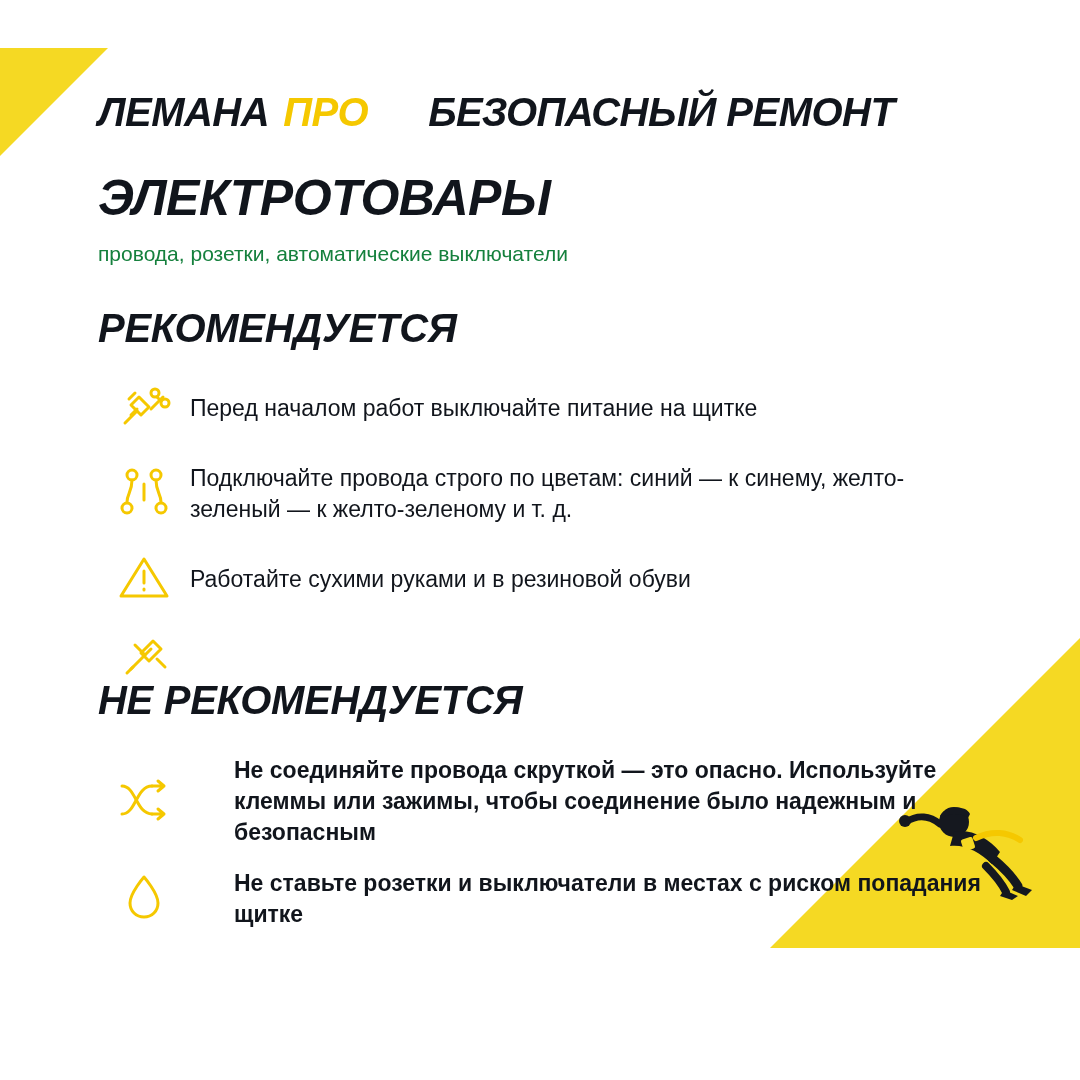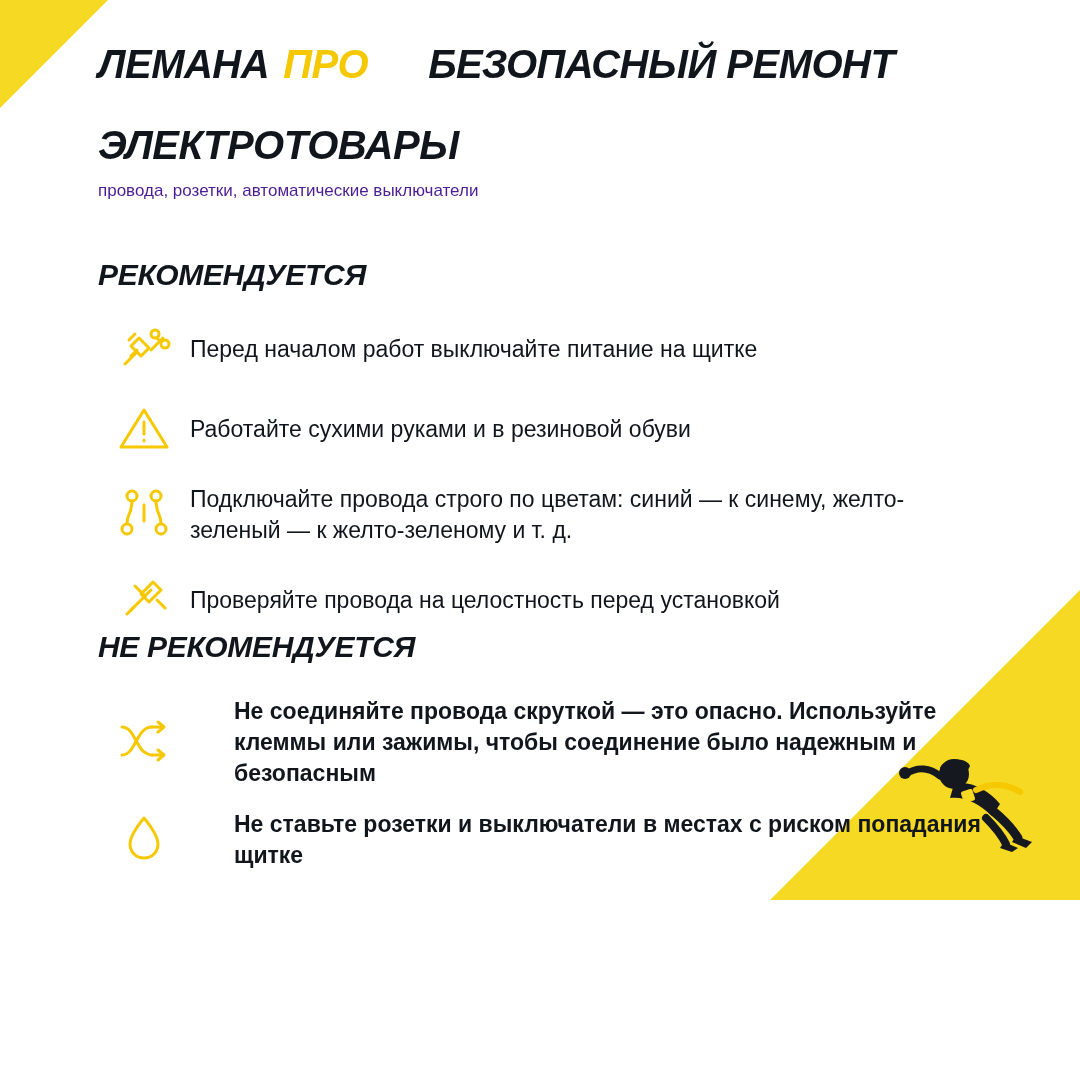--- a/index.html
+++ b/index.html
@@ -12,20 +12,21 @@
     background: #ffffff;
     font-family: "Liberation Sans", sans-serif;
     overflow: hidden;
   }
   .poster {
     position: relative;
     width: 1080px;
     height: 900px;
     background: #ffffff;
     overflow: hidden;
+    margin-top: 48px;
   }
 
   
   .corner-tl {
     position: absolute;
     top: 0;
     left: 0;
     width: 108px;
     height: 108px;
     background: #f5d923;
@@ -77,46 +78,46 @@
   }
 
   
   .title-block {
     position: absolute;
     top: 122px;
     left: 98px;
     right: 80px;
   }
   .main-title {
-    font-size: 40px;
+    font-size: 50px;
     font-weight: bold;
     font-style: italic;
     color: #11151c;
     letter-spacing: -0.5px;
     margin: 0;
     line-height: 1.15;
   }
   .subtitle {
     margin-top: 12px;
-    font-size: 17px;
-    color: #4c1d95;
+    font-size: 21px;
+    color: #15803d;
     line-height: 1.3;
   }
 
   
   .section {
     position: absolute;
     left: 98px;
     right: 70px;
   }
   .section-recommended { top: 258px; }
   .section-not-recommended { top: 630px; }
 
   .section-heading {
-    font-size: 30px;
+    font-size: 40px;
     font-weight: bold;
     font-style: italic;
     color: #11151c;
     letter-spacing: -0.3px;
     margin: 0 0 26px 0;
   }
 
   .item {
     display: flex;
     align-items: center;
@@ -193,55 +194,54 @@
           <circle cx="38" cy="10" r="4"></circle>
           <circle cx="48" cy="20" r="4"></circle>
           <path d="M40 14 L44 18"></path>
         </svg>
       </div>
       <div class="item-text">Перед началом работ выключайте питание на щитке</div>
     </div>
 
     <div class="item">
       <div class="item-icon">
-        <svg width="54" height="48" viewBox="0 0 54 48" fill="none" stroke="#f5c800" stroke-width="3" stroke-linecap="round" stroke-linejoin="round">
-          <path d="M27 6 L50 43 L4 43 Z"></path>
-          <path d="M27 18 L27 30"></path>
-          <path d="M27 36 L27 37"></path>
-        </svg>
-      </div>
-      <div class="item-text">Работайте сухими руками и в резиновой обуви</div>
-    </div>
-
-    <div class="item">
-      <div class="item-icon">
         <svg width="54" height="52" viewBox="0 0 54 52" fill="none" stroke="#f5c800" stroke-width="3" stroke-linecap="round" stroke-linejoin="round">
           <circle cx="15" cy="9" r="5"></circle>
           <circle cx="39" cy="9" r="5"></circle>
           <path d="M15 14 C15 26 10 28 10 36"></path>
           <path d="M39 14 C39 26 44 28 44 36"></path>
           <circle cx="10" cy="42" r="5"></circle>
           <circle cx="44" cy="42" r="5"></circle>
           <path d="M27 18 L27 34"></path>
         </svg>
       </div>
       <div class="item-text">Подключайте провода строго по цветам: синий — к синему, желто-зеленый — к желто-зеленому и т. д.</div>
     </div>
 
     <div class="item">
       <div class="item-icon">
         <svg width="54" height="48" viewBox="0 0 54 48" fill="none" stroke="#f5c800" stroke-width="3" stroke-linecap="round" stroke-linejoin="round">
+          <path d="M27 6 L50 43 L4 43 Z"></path>
+          <path d="M27 18 L27 30"></path>
+          <path d="M27 36 L27 37"></path>
+        </svg>
+      </div>
+      <div class="item-text">Работайте сухими руками и в резиновой обуви</div>
+    </div>
+
+    <div class="item">
+      <div class="item-icon">
+        <svg width="54" height="48" viewBox="0 0 54 48" fill="none" stroke="#f5c800" stroke-width="3" stroke-linecap="round" stroke-linejoin="round">
           <path d="M14 36 L24 26 L34 16"></path>
           <path d="M18 12 L28 22"></path>
           <path d="M36 8 L44 16 L32 28 L24 20 Z"></path>
           <path d="M40 26 L48 34"></path>
           <path d="M10 40 L16 34"></path>
         </svg>
       </div>
-      <div class="item-text">Проверяйте провода на целостность перед установкой</div>
     </div>
   </div>
 
   <div class="section section-not-recommended">
     <h2 class="section-heading">НЕ РЕКОМЕНДУЕТСЯ</h2>
 
     <div class="item">
       <div class="item-icon">
         <svg width="56" height="44" viewBox="0 0 56 44" fill="none" stroke="#f5c800" stroke-width="3" stroke-linecap="round" stroke-linejoin="round">
           <path d="M6 8 C20 8 20 36 36 36"></path>

